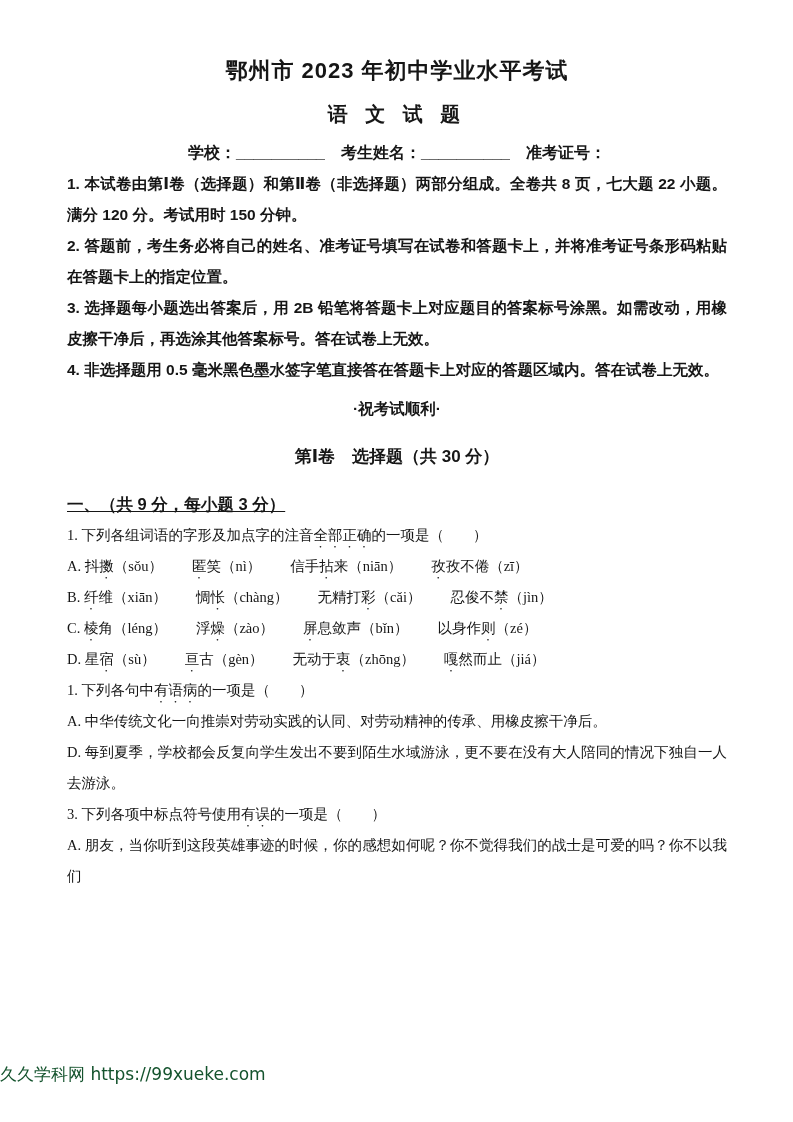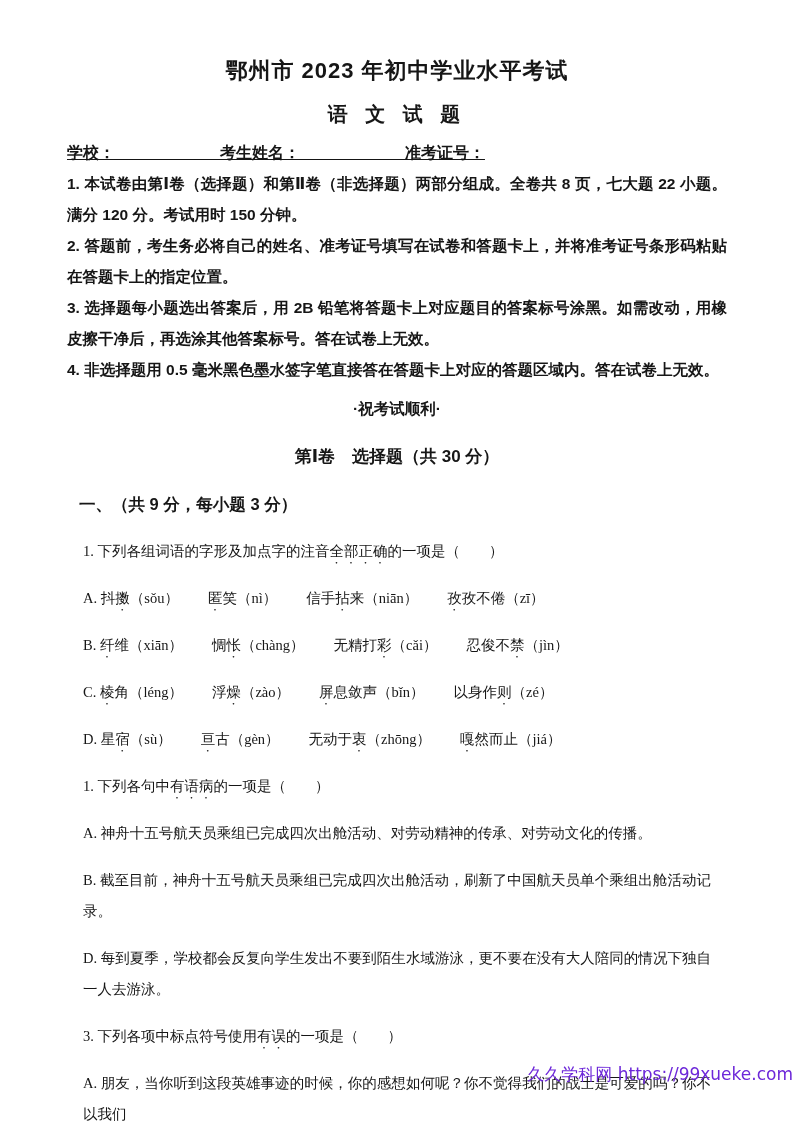--- a/index.html
+++ b/index.html
@@ -14,58 +14,58 @@
     margin:0 0 14px 0; text-align:center;
     font:bold 22px/30px "Liberation Sans","DejaVu Sans",sans-serif;
     letter-spacing:1px;
   }
   .t2{
     margin:0 0 10px 0; text-align:center;
     font:bold 20px/28px "Liberation Sans","DejaVu Sans",sans-serif;
     letter-spacing:6px;
   }
   .school{
-    margin:0; text-align:left;
+    margin:0; text-align:center;
     font:bold 16px/30px "Liberation Sans","DejaVu Sans",sans-serif;
-    text-decoration:underline;
   }
   .nhead{
     margin:0;
     font:bold 16px/31px "Liberation Sans","DejaVu Sans",sans-serif;
   }
   .notice{
     margin:0; text-align:justify;
     font:bold 15.5px/31px "Liberation Sans","DejaVu Sans",sans-serif;
   }
   .wish{
     margin:8px; text-align:center;
     font:bold 15.5px/31px "Liberation Sans","DejaVu Sans",sans-serif;
   }
   .volume{
     margin:17px; text-align:center;
     font:bold 17px/31px "Liberation Sans","DejaVu Sans",sans-serif;
   }
   .section{
-    margin:12px;
+    margin:0;
     font:bold 16.5px/31px "Liberation Sans","DejaVu Sans",sans-serif;
+    text-decoration:underline;
   }
   .qstem, .qopt{
-    margin:16px; text-align:justify;
+    margin:0; text-align:justify;
     font:14.5px/31px "Liberation Serif","DejaVu Serif",serif;
   }
   .em{
     -webkit-text-emphasis:filled dot;
     -webkit-text-emphasis-position:under right;
     text-emphasis:filled dot;
     text-emphasis-position:under right;
   }
   .footer{
-    position:absolute; left:0; right:0; top:1062px; text-align:right;
+    position:absolute; left:0; right:0; top:1062px; text-align:left;
     font:17px/24px "DejaVu Sans","Liberation Sans",sans-serif;
-    color:#6d28d9;
+    color:#14532d;
   }
 </style>
 </head>
 <body>
 
 <div class="page">
   <h1 class="t1">鄂州市 2023 年初中学业水平考试</h1>
   <h2 class="t2">语 文 试 题</h2>
   <p class="school">学校：__________　考生姓名：__________　准考证号：</p>
   <div>
@@ -77,22 +77,21 @@
   <p class="wish">·祝考试顺利·</p>
   <p class="volume">第Ⅰ卷　选择题（共 30 分）</p>
   <p class="section">一、（共 9 分，每小题 3 分）</p>
   <div>
       <p class="qstem"><span>1. 下列各组词语的字形及加点字的注音</span><span class="em">全部正确</span><span>的一项是（　　）</span></p>
       <p class="qopt"><span>A. 抖</span><span class="em">擞</span><span>（sǒu）　　</span><span class="em">匿</span><span>笑（nì）　　信手</span><span class="em">拈</span><span>来（niān）　　</span><span class="em">孜</span><span>孜不倦（zī）</span></p>
       <p class="qopt"><span>B. </span><span class="em">纤</span><span>维（xiān）　　惆</span><span class="em">怅</span><span>（chàng）　　无精打</span><span class="em">彩</span><span>（cǎi）　　忍俊不</span><span class="em">禁</span><span>（jìn）</span></p>
       <p class="qopt"><span>C. </span><span class="em">棱</span><span>角（léng）　　浮</span><span class="em">燥</span><span>（zào）　　</span><span class="em">屏</span><span>息敛声（bǐn）　　以身作</span><span class="em">则</span><span>（zé）</span></p>
       <p class="qopt"><span>D. 星</span><span class="em">宿</span><span>（sù）　　</span><span class="em">亘</span><span>古（gèn）　　无动于</span><span class="em">衷</span><span>（zhōng）　　</span><span class="em">嘎</span><span>然而止（jiá）</span></p>
       <p class="qstem"><span>1. 下列各句中</span><span class="em">有语病</span><span>的一项是（　　）</span></p>
-      <p class="qopt">A. 神舟十五号航天员乘组已完成四次出舱活动、对劳动精神的传承、对劳动文化的传播。</p>
-      <p class="qopt">B. 截至目前，神舟十五号航天员乘组已完成四次出舱活动，刷新了中国航天员单个乘组出舱活动记录。</p>
+      <p class="qopt">A. 中华传统文化一向推崇对劳动实践的认同、对劳动精神的传承、用橡皮擦干净后。</p>
       <p class="qopt">D. 每到夏季，学校都会反复向学生发出不要到陌生水域游泳，更不要在没有大人陪同的情况下独自一人去游泳。</p>
       <p class="qstem"><span>3. 下列各项中标点符号使用</span><span class="em">有误</span><span>的一项是（　　）</span></p>
       <p class="qopt">A. 朋友，当你听到这段英雄事迹的时候，你的感想如何呢？你不觉得我们的战士是可爱的吗？你不以我们</p>
     </div>
 </div>
 
 <div class="footer">
   <span>久久学科网 https://99xueke.com</span>
 </div>
 

